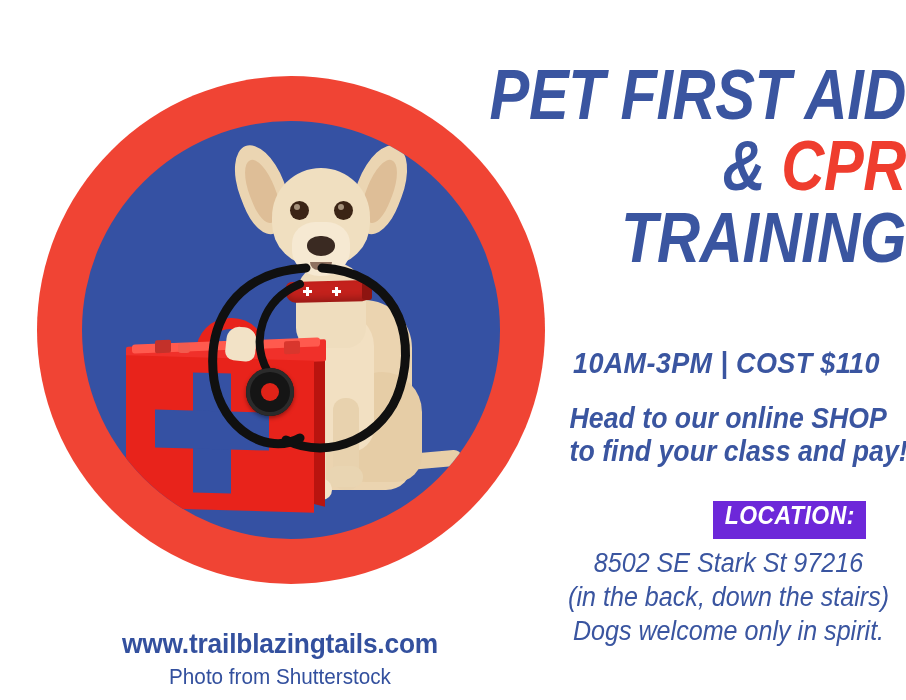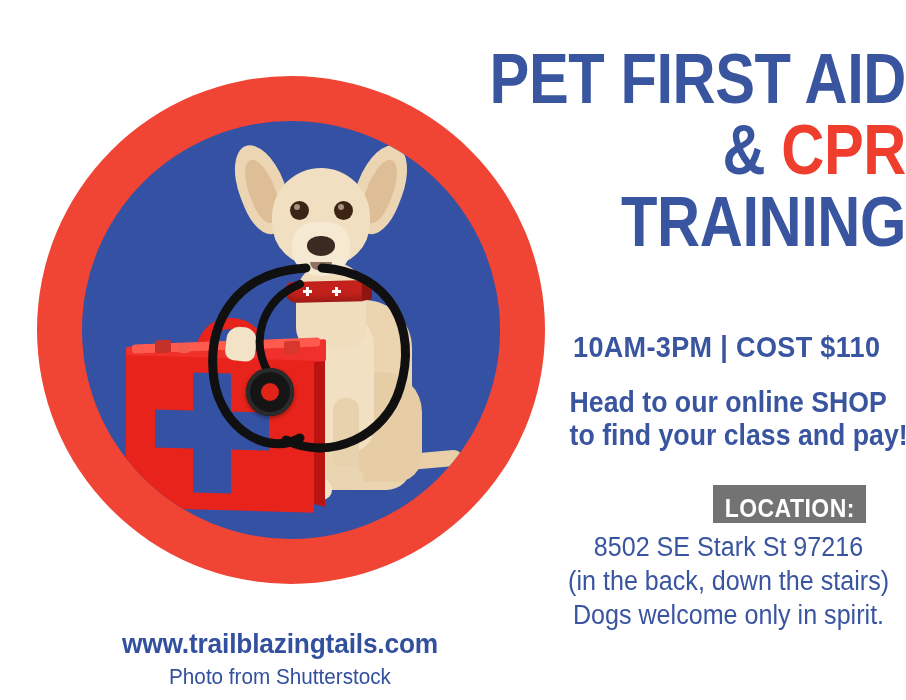--- a/index.html
+++ b/index.html
@@ -412,23 +412,24 @@
     width: 18px;
     height: 18px;
     border-radius: 50%;
     background: #E02318;
   }
 
   
   .textcol {
     position: absolute;
     left: 556px;
-    top: 0;
+    top: 16px;
     width: 350px;
     height: 560px;
+    font-style: italic;
   }
   .title-block {
     position: absolute;
     left: -186px;
     top: 46px;
     width: 536px;
     text-align: right;
   }
   .t-line {
     font-family: "Liberation Sans Narrow", "Liberation Sans", sans-serif;
@@ -475,23 +476,23 @@
     transform-origin: center center;
   }
   .shop div { white-space: nowrap; }
 
   .loc-badge {
     position: absolute;
     left: 157px;
     top: 485px;
     width: 153px;
     height: 38px;
-    background: #737373;
+    background: #6d28d9;
     display: flex;
-    align-items: flex-end;
+    align-items: flex-start;
     justify-content: center;
   }
   .loc-badge span {
     font-family: "Liberation Sans Narrow", "Liberation Sans", sans-serif;
     font-weight: bold;
     font-size: 25px;
     color: #ffffff;
     letter-spacing: .5px;
     transform: scaleX(.92);
     white-space: nowrap;

